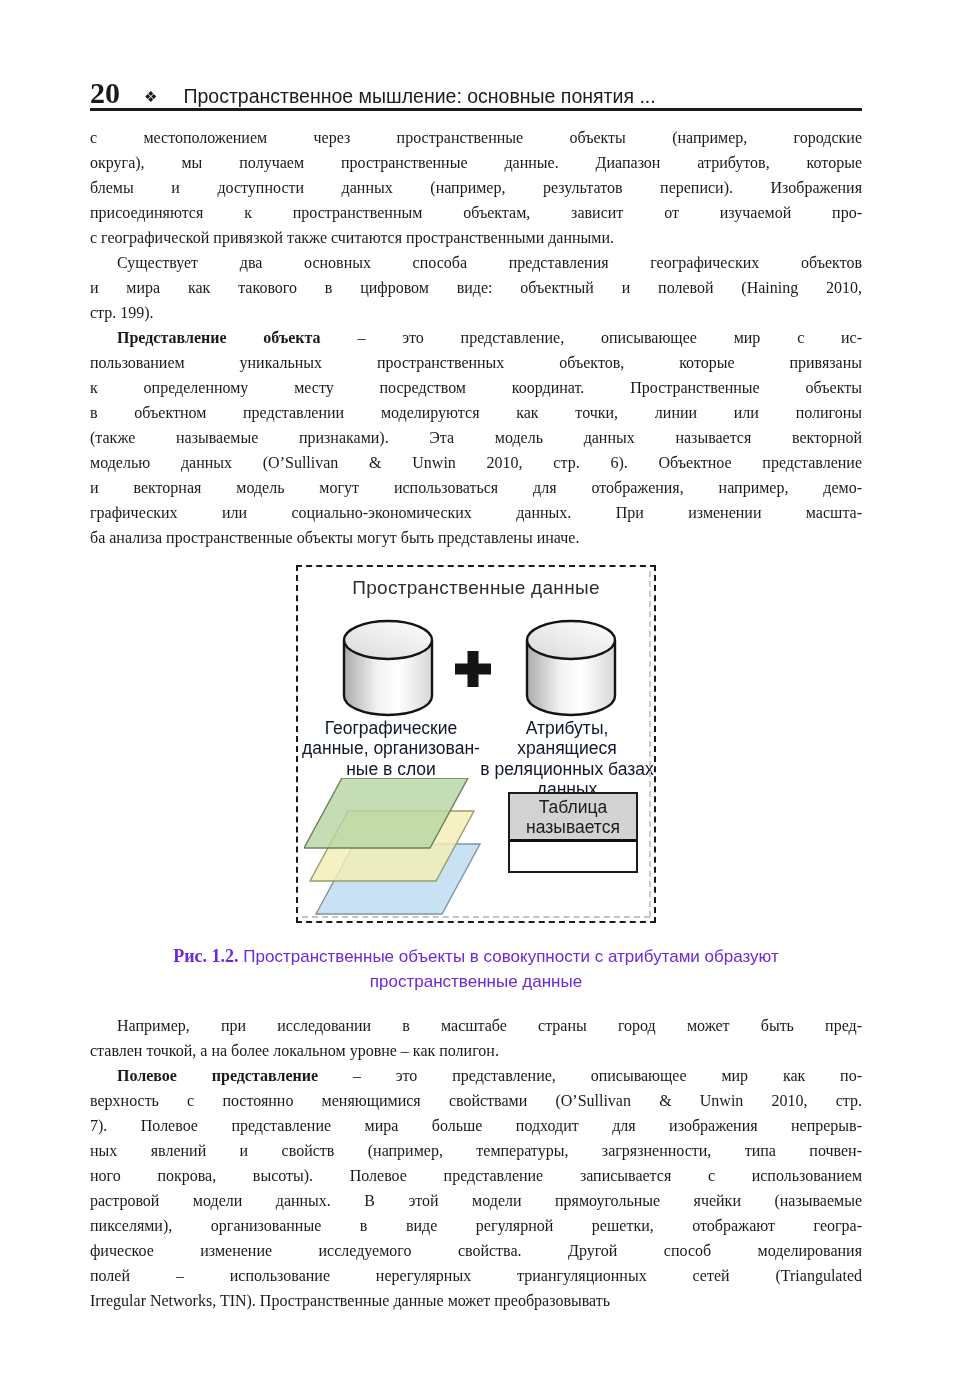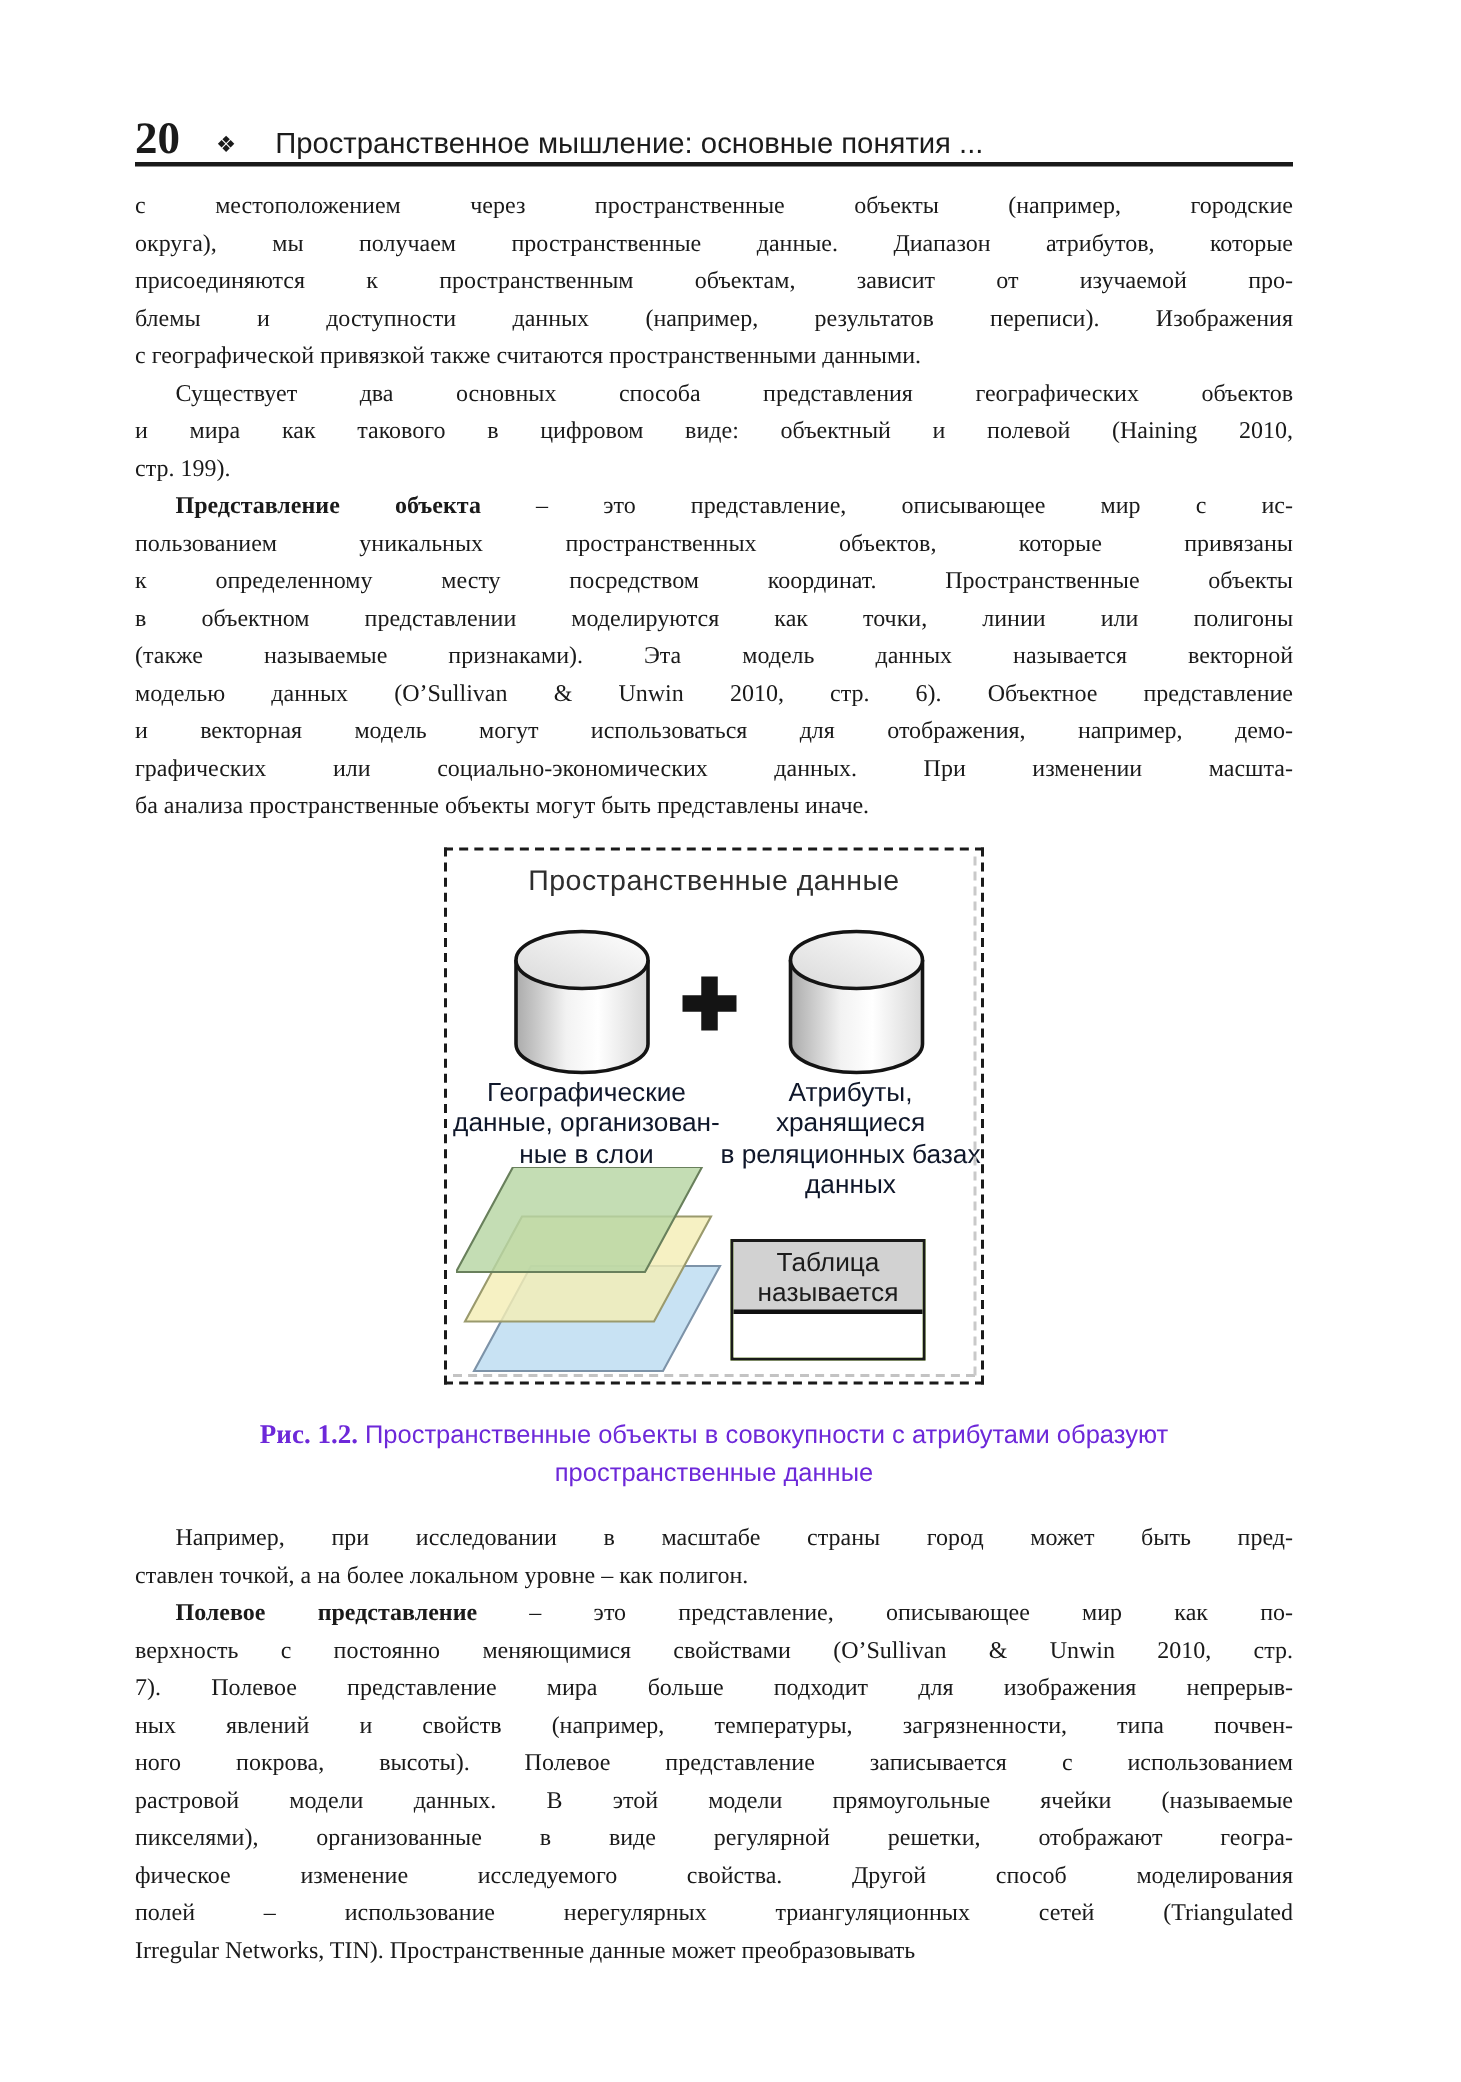--- a/index.html
+++ b/index.html
@@ -30,21 +30,21 @@
             font-size:19px;color:#2e2e2e;letter-spacing:.3px;}
   .cyl{position:absolute;width:94px;height:99px;}
   .cyl-l{left:43px;top:52px;}
   .cyl-r{left:226px;top:52px;}
   .plus{position:absolute;left:155px;top:82px;width:40px;height:40px;}
   .figlabel{position:absolute;top:151px;text-align:center;font-size:17.5px;
             line-height:20.5px;color:#0f172a;}
   .lab-l{left:2px;width:182px;}
   .lab-r{left:182px;width:174px;}
   .layers{position:absolute;left:6px;top:211px;width:180px;height:139px;}
-  .attrtable{position:absolute;left:189px;top:225px;width:126px;border:2px solid #1a1a1a;background:#bef264;margin-top:34px;}
+  .attrtable{position:absolute;left:210px;top:225px;width:126px;border:2px solid #1a1a1a;background:#fef9c3;}
   .attrhead{background:#d2d2d2;text-align:center;font-size:17.5px;line-height:20px;
             padding:3px 0 2px 0;border-bottom:3px solid #101010;color:#1c1c1c;}
   .attrbody{height:29px;background:#ffffff;}
   .innerdash-b{position:absolute;left:4px;right:4px;bottom:3px;border-top:2px dashed #c3c3c3;}
   .innerdash-r{position:absolute;top:4px;bottom:4px;right:3px;border-left:2px dashed #c9c9c9;}
 
   
   .caption{margin-top:21px;text-align:center;font-family:"Liberation Sans",sans-serif;
            font-size:17px;line-height:25px;color:#6d28d9;}
   .caplabel{font-family:"Liberation Serif",serif;font-size:18px;font-weight:bold;}
@@ -62,22 +62,22 @@
     <span class="rtitle">Пространственное мышление: основные понятия  ...</span>
   </header>
   <div class="hrule"></div>
 
   <main class="textcol">
 
     <section>
         <div class="para">
           <div class="tline first"><span>с местоположением через пространственные объекты (например, городские</span></div>
           <div class="tline"><span>округа), мы получаем пространственные данные. Диапазон атрибутов, которые</span></div>
+          <div class="tline"><span>блемы и доступности данных (например, результатов переписи). Изображения</span></div>
           <div class="tline"><span>присоединяются к пространственным объектам, зависит от изучаемой про-</span></div>
-          <div class="tline"><span>блемы и доступности данных (например, результатов переписи). Изображения</span></div>
           <div class="tline last"><span>с географической привязкой также считаются пространственными данными.</span></div>
         </div>
         <div class="para indent">
           <div class="tline first"><span>Существует два основных способа представления географических объектов</span></div>
           <div class="tline"><span>и мира как такового в цифровом виде: объектный и полевой (Haining 2010,</span></div>
           <div class="tline last"><span>стр. 199).</span></div>
         </div>
         <div class="para indent">
           <div class="tline first"><b>Представление объекта</b><span> – это представление, описывающее мир с ис-</span></div>
           <div class="tline"><span>пользованием уникальных пространственных объектов, которые привязаны</span></div>

